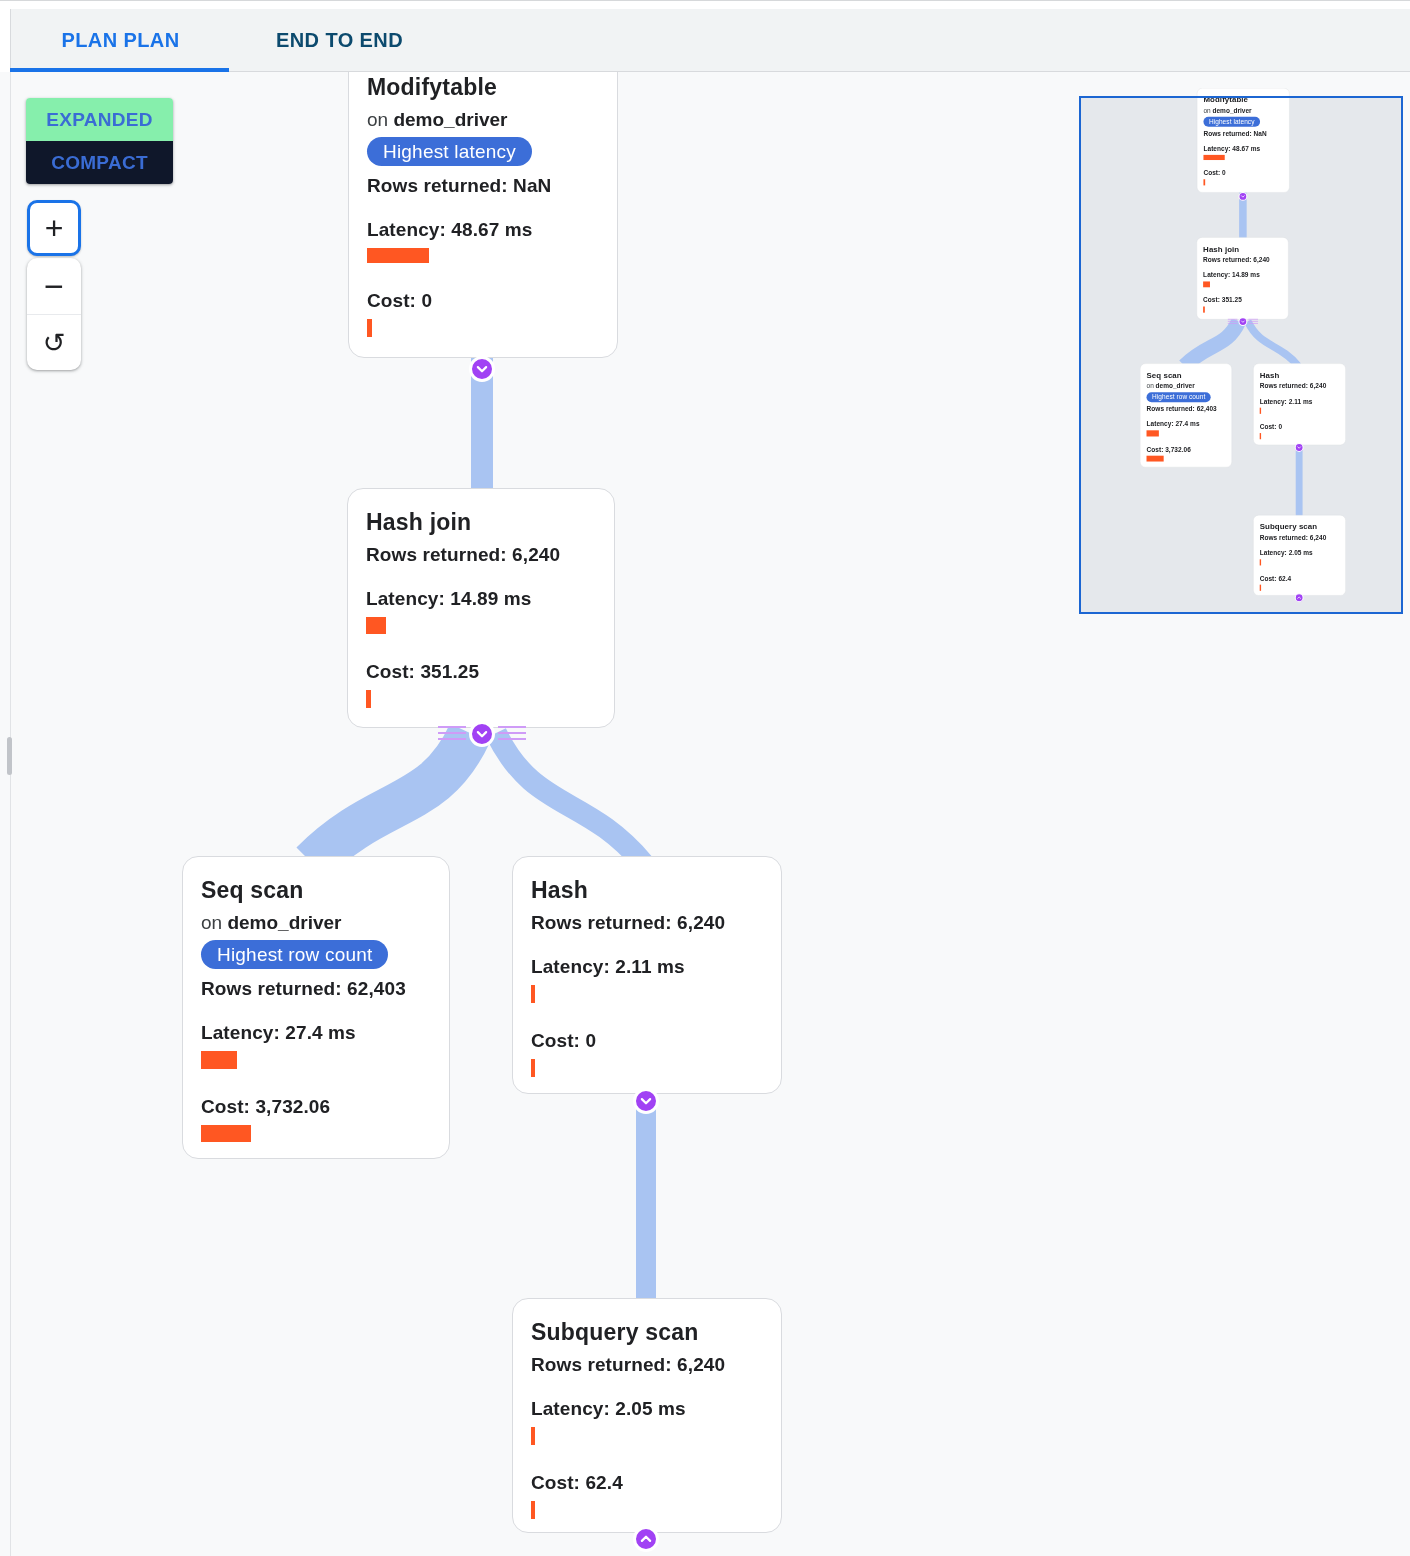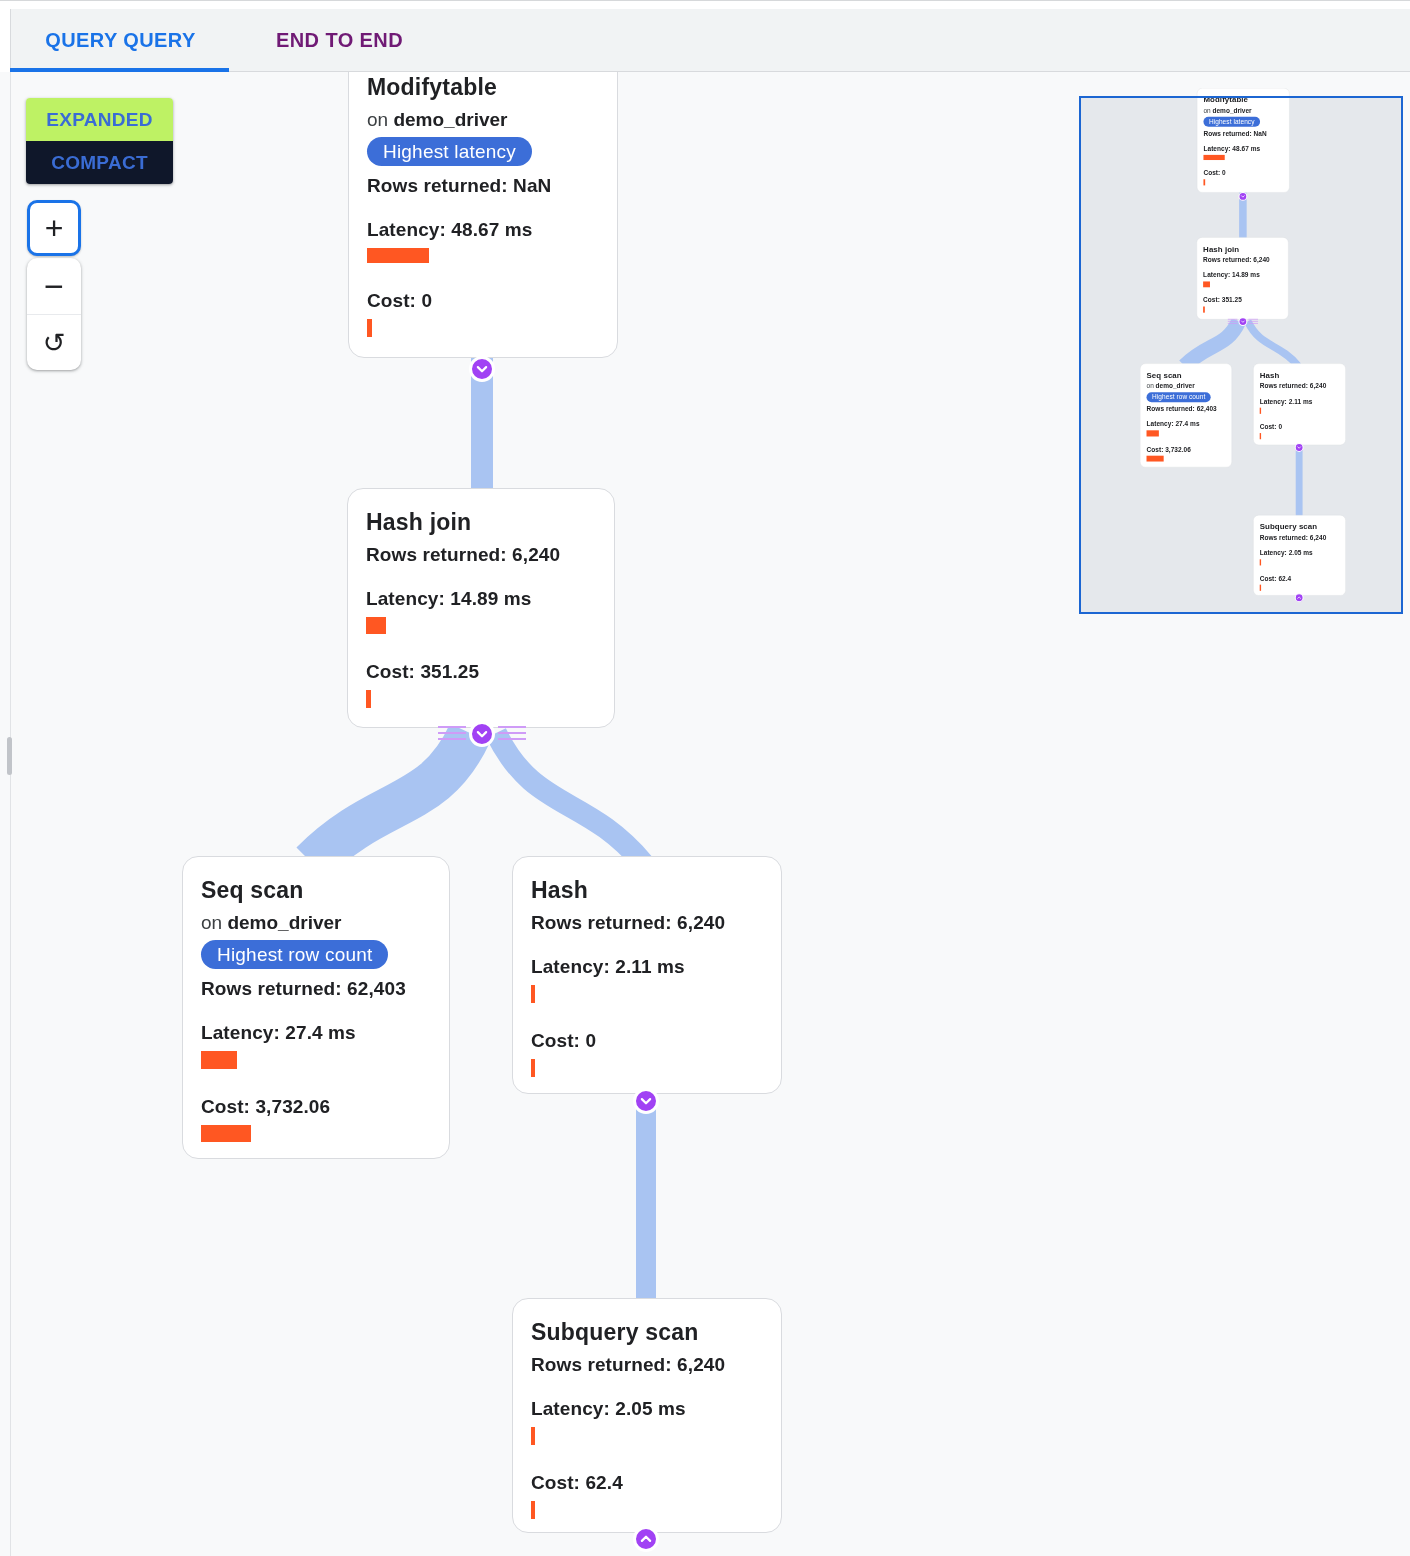--- a/index.html
+++ b/index.html
@@ -11,37 +11,37 @@
   .app{position:absolute;inset:0;border-top:1px solid #d6d8da;box-sizing:border-box;}
 
   
   .topstrip{position:absolute;left:0;right:0;top:0;height:8px;background:#ffffff;}
   .tabbar{
     position:absolute;left:10px;right:0;top:8px;height:63px;background:#f1f3f4;
     border-bottom:1px solid #d8dadd;border-left:1px solid #d8dadd;
     display:flex;align-items:stretch;box-sizing:border-box;z-index:10;
   }
   .tab{width:219px;display:flex;align-items:center;justify-content:center;
-    font-size:20px;font-weight:bold;letter-spacing:.4px;color:#701a75;cursor:pointer;}
+    font-size:20px;font-weight:bold;letter-spacing:.4px;color:#0c4a6e;cursor:pointer;}
   .tab.active{color:#1a73e8;}
   .tab-underline{position:absolute;left:10px;top:67px;width:219px;height:4px;background:#1a73e8;z-index:11;}
 
   
   .canvas{position:absolute;left:0;right:0;top:71px;bottom:0;background:#f8f9fa;overflow:hidden;}
   .left-border{position:absolute;left:10px;top:0;bottom:0;width:1px;background:#e1e3e6;}
 
   
   .toggle-panel{
     position:absolute;left:26px;top:26px;width:147px;border-radius:4px;background:#fff;
     box-shadow:0 1px 2px rgba(60,64,67,.3),0 1px 3px 1px rgba(60,64,67,.15);
     overflow:hidden;z-index:20;
   }
   .toggle-btn{height:43px;display:flex;align-items:center;justify-content:center;
     font-size:19px;font-weight:bold;color:#3a6cd4;letter-spacing:.3px;cursor:pointer;background:#0f172a;}
-  .toggle-btn.active{background:#bef264;}
+  .toggle-btn.active{background:#86efac;}
 
   .zoom-in-btn{
     position:absolute;left:27px;top:128px;width:54px;height:56px;background:#fff;
     border:3px solid #1a73e8;border-radius:10px;box-sizing:border-box;
     display:flex;align-items:center;justify-content:center;font-size:32px;color:#202124;
     box-shadow:0 1px 2px rgba(60,64,67,.3);z-index:20;cursor:pointer;
   }
   .zoom-group{
     position:absolute;left:27px;top:186px;width:54px;height:112px;background:#fff;border-radius:10px;
     box-shadow:0 1px 2px rgba(60,64,67,.3),0 1px 3px 1px rgba(60,64,67,.15);z-index:19;
@@ -87,21 +87,21 @@
   .minimap-viewport{position:absolute;left:1079px;top:24px;width:324px;height:518px;
     border:2px solid #1c66d2;box-sizing:border-box;z-index:3;pointer-events:none;}
 </style>
 </head>
 <body>
 
 <div class="app">
   <div class="topstrip"></div>
 
   <div class="tabbar">
-    <div class="tab active">QUERY QUERY</div>
+    <div class="tab active">PLAN PLAN</div>
     <div class="tab">END TO END</div>
   </div>
   <div class="tab-underline"></div>
 
   <div class="canvas">
     <div class="left-border"></div>
 
     <div class="toggle-panel">
       <div class="toggle-btn active">EXPANDED</div>
       <div class="toggle-btn">COMPACT</div>

